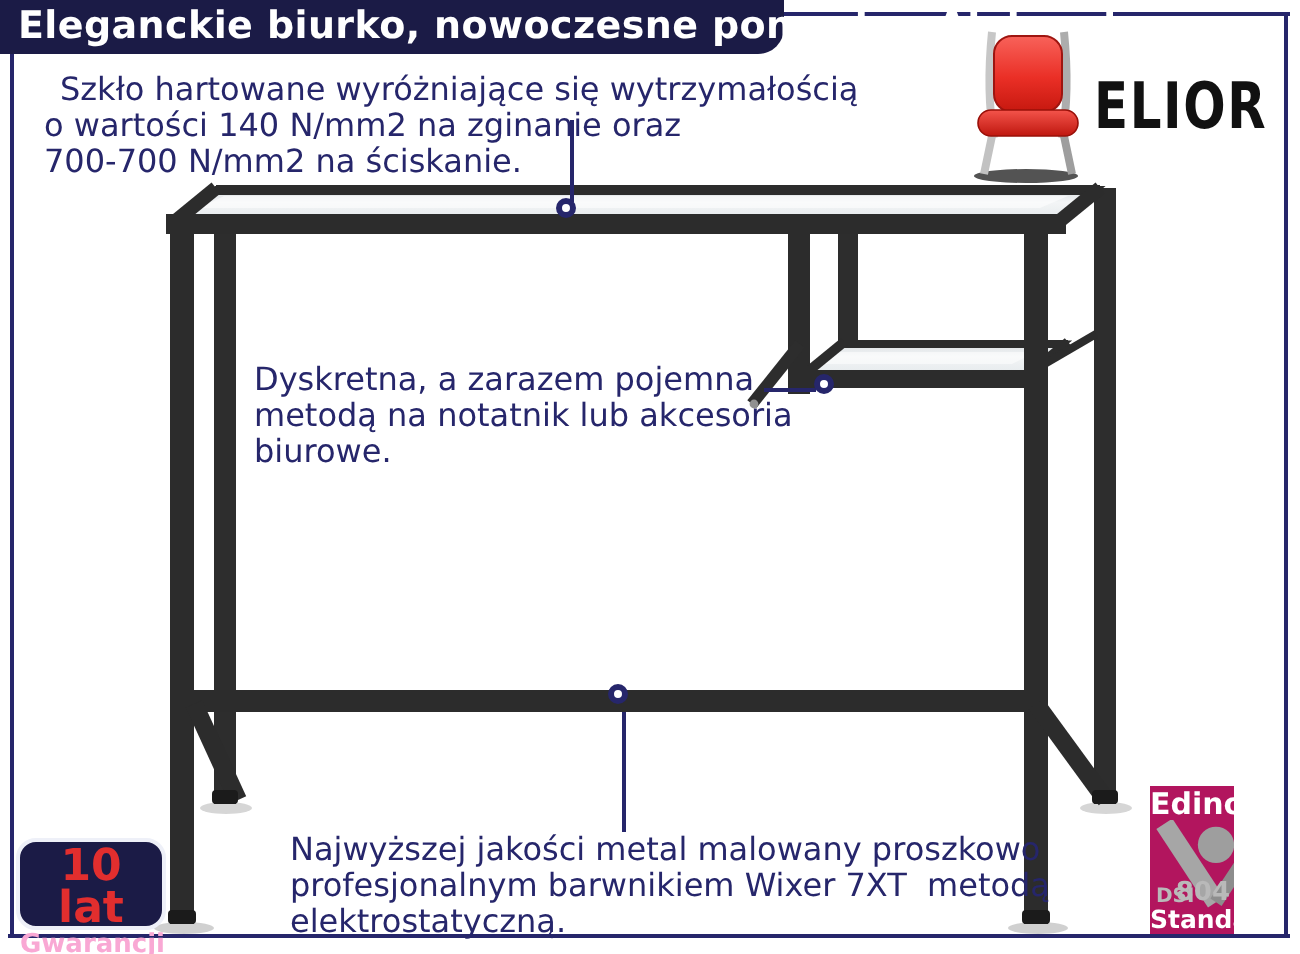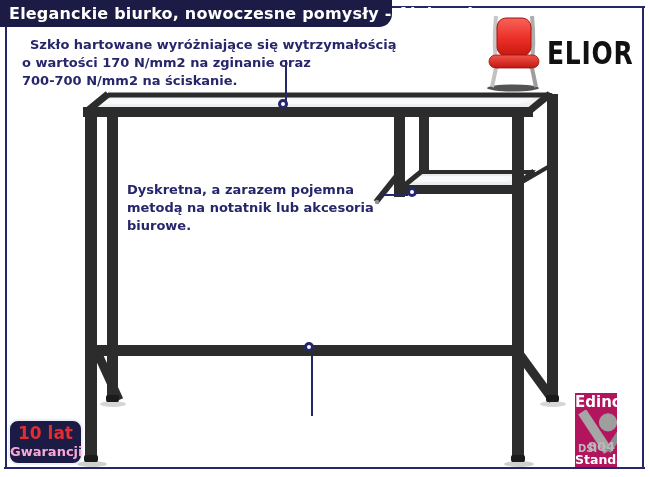--- a/index.html
+++ b/index.html
@@ -15,32 +15,32 @@
   
   .frame-line{position:absolute;background:var(--navy);}
   #line-top{left:380px;top:6px;width:265px;height:2px;}
   #line-right{left:642px;top:6px;width:2px;height:463px;}
   #line-bottom{left:4px;top:467px;width:641px;height:2px;}
   #line-left{left:5px;top:26px;width:2px;height:442px;}
   
   .banner{
     position:absolute;left:0;top:0;width:392px;height:27px;
     background:var(--banner);border-bottom-right-radius:13px;
-    color:#fff;font-weight:bold;font-size:16px;line-height:27px;
+    color:#fff;font-weight:bold;font-size:19px;line-height:27px;
     padding-left:9px;letter-spacing:.2px;white-space:nowrap;
   }
   
   .logo{position:absolute;left:480px;top:10px;width:160px;height:84px;}
   .logo svg{position:absolute;left:6px;top:3px;}
   .brand{
     position:absolute;left:67px;top:24px;color:#111;font-weight:bold;
     font-size:32px;letter-spacing:1px;transform:scaleX(.78);transform-origin:left center;
   }
   
-  .note{position:absolute;color:var(--text);font-weight:bold;font-size:13px;line-height:18px;}
+  .note{position:absolute;color:var(--text);font-weight:normal;font-size:16px;line-height:18px;}
   .note .line{white-space:pre;}
   #note-glass{left:22px;top:36px;}
   #note-glass .line:first-child{margin-left:8px;}
   #note-shelf{left:127px;top:181px;}
   #note-metal{left:145px;top:416px;}
   
   .callout-line{position:absolute;background:var(--navy);}
   #c1-line{left:285px;top:60px;width:2px;height:41px;}
   #c2-line{left:382px;top:194px;width:26px;height:2px;}
   #c3-line{left:311px;top:356px;width:2px;height:60px;}
@@ -52,21 +52,21 @@
   #c2-dot{left:407px;top:187px;}
   #c3-dot{left:304px;top:342px;}
   
   .desk{position:absolute;left:0;top:0;}
   
   .warranty{
     position:absolute;left:8px;top:419px;width:75px;height:46px;
     background:var(--banner);border:2px solid #eef0f8;border-radius:10px;
     text-align:center;
   }
-  .warranty .w1{color:var(--badge_red);font-weight:bold;font-size:17px;line-height:21px;margin-top:2px;}
+  .warranty .w1{color:var(--badge_red);font-weight:bold;font-size:22px;line-height:21px;margin-top:2px;}
   .warranty .w2{color:#f9a8d4;font-weight:bold;font-size:13px;line-height:15px;}
   
   .edinos{
     position:absolute;left:575px;top:393px;width:42px;height:74px;
     background:var(--edinos_bg);overflow:hidden;
   }
   .edinos .e-title{color:#fff;font-weight:bold;font-size:15px;text-align:center;line-height:18px;}
   .edinos svg{position:absolute;left:2px;top:17px;}
   .edinos .e-dsi{position:absolute;left:3px;bottom:13px;color:#b9b9b9;font-weight:bold;font-size:10px;}
   .edinos .e-804{position:absolute;right:2px;bottom:13px;color:#b9b9b9;font-weight:bold;font-size:13px;margin-left:40px;}
@@ -165,30 +165,35 @@
       <line x1="10" y1="55" x2="6" y2="74" stroke="#c2c2c2" stroke-width="4"></line>
       <line x1="46" y1="55" x2="50" y2="74" stroke="#9e9e9e" stroke-width="4"></line>
       <rect x="11" y="5" width="34" height="38" rx="9" fill="url(#redG)" stroke="#9e1510" stroke-width="1"></rect>
       <rect x="3" y="42" width="50" height="13" rx="6.5" fill="url(#redG2)" stroke="#991009" stroke-width="0.8"></rect>
     </svg>
     <div class="brand">ELIOR</div>
   </div>
 
   <div class="note" id="note-glass">
     <div class="line">Szkło hartowane wyróżniające się wytrzymałością</div>
-    <div class="line">o wartości 170 N/mm2 na zginanie oraz</div>
+    <div class="line">o wartości 140 N/mm2 na zginanie oraz</div>
     <div class="line">700-700 N/mm2 na ściskanie.</div>
   </div>
 
   <div class="note" id="note-shelf">
     <div class="line">Dyskretna, a zarazem pojemna</div>
     <div class="line">metodą na notatnik lub akcesoria</div>
     <div class="line">biurowe.</div>
   </div>
 
+  <div class="note" id="note-metal">
+    <div class="line">Najwyższej jakości metal malowany proszkowo</div>
+    <div class="line">profesjonalnym barwnikiem Wixer 7XT  metodą</div>
+    <div class="line">elektrostatyczną.</div>
+  </div>
 
   <div class="callout-line" id="c1-line"></div>
   <div class="callout-dot" id="c1-dot"></div>
   <div class="callout-line" id="c2-line"></div>
   <div class="callout-dot" id="c2-dot"></div>
   <div class="callout-dot" id="c3-dot"></div>
   <div class="callout-line" id="c3-line"></div>
 
   <div class="warranty">
     <div class="w1">10 lat</div>

